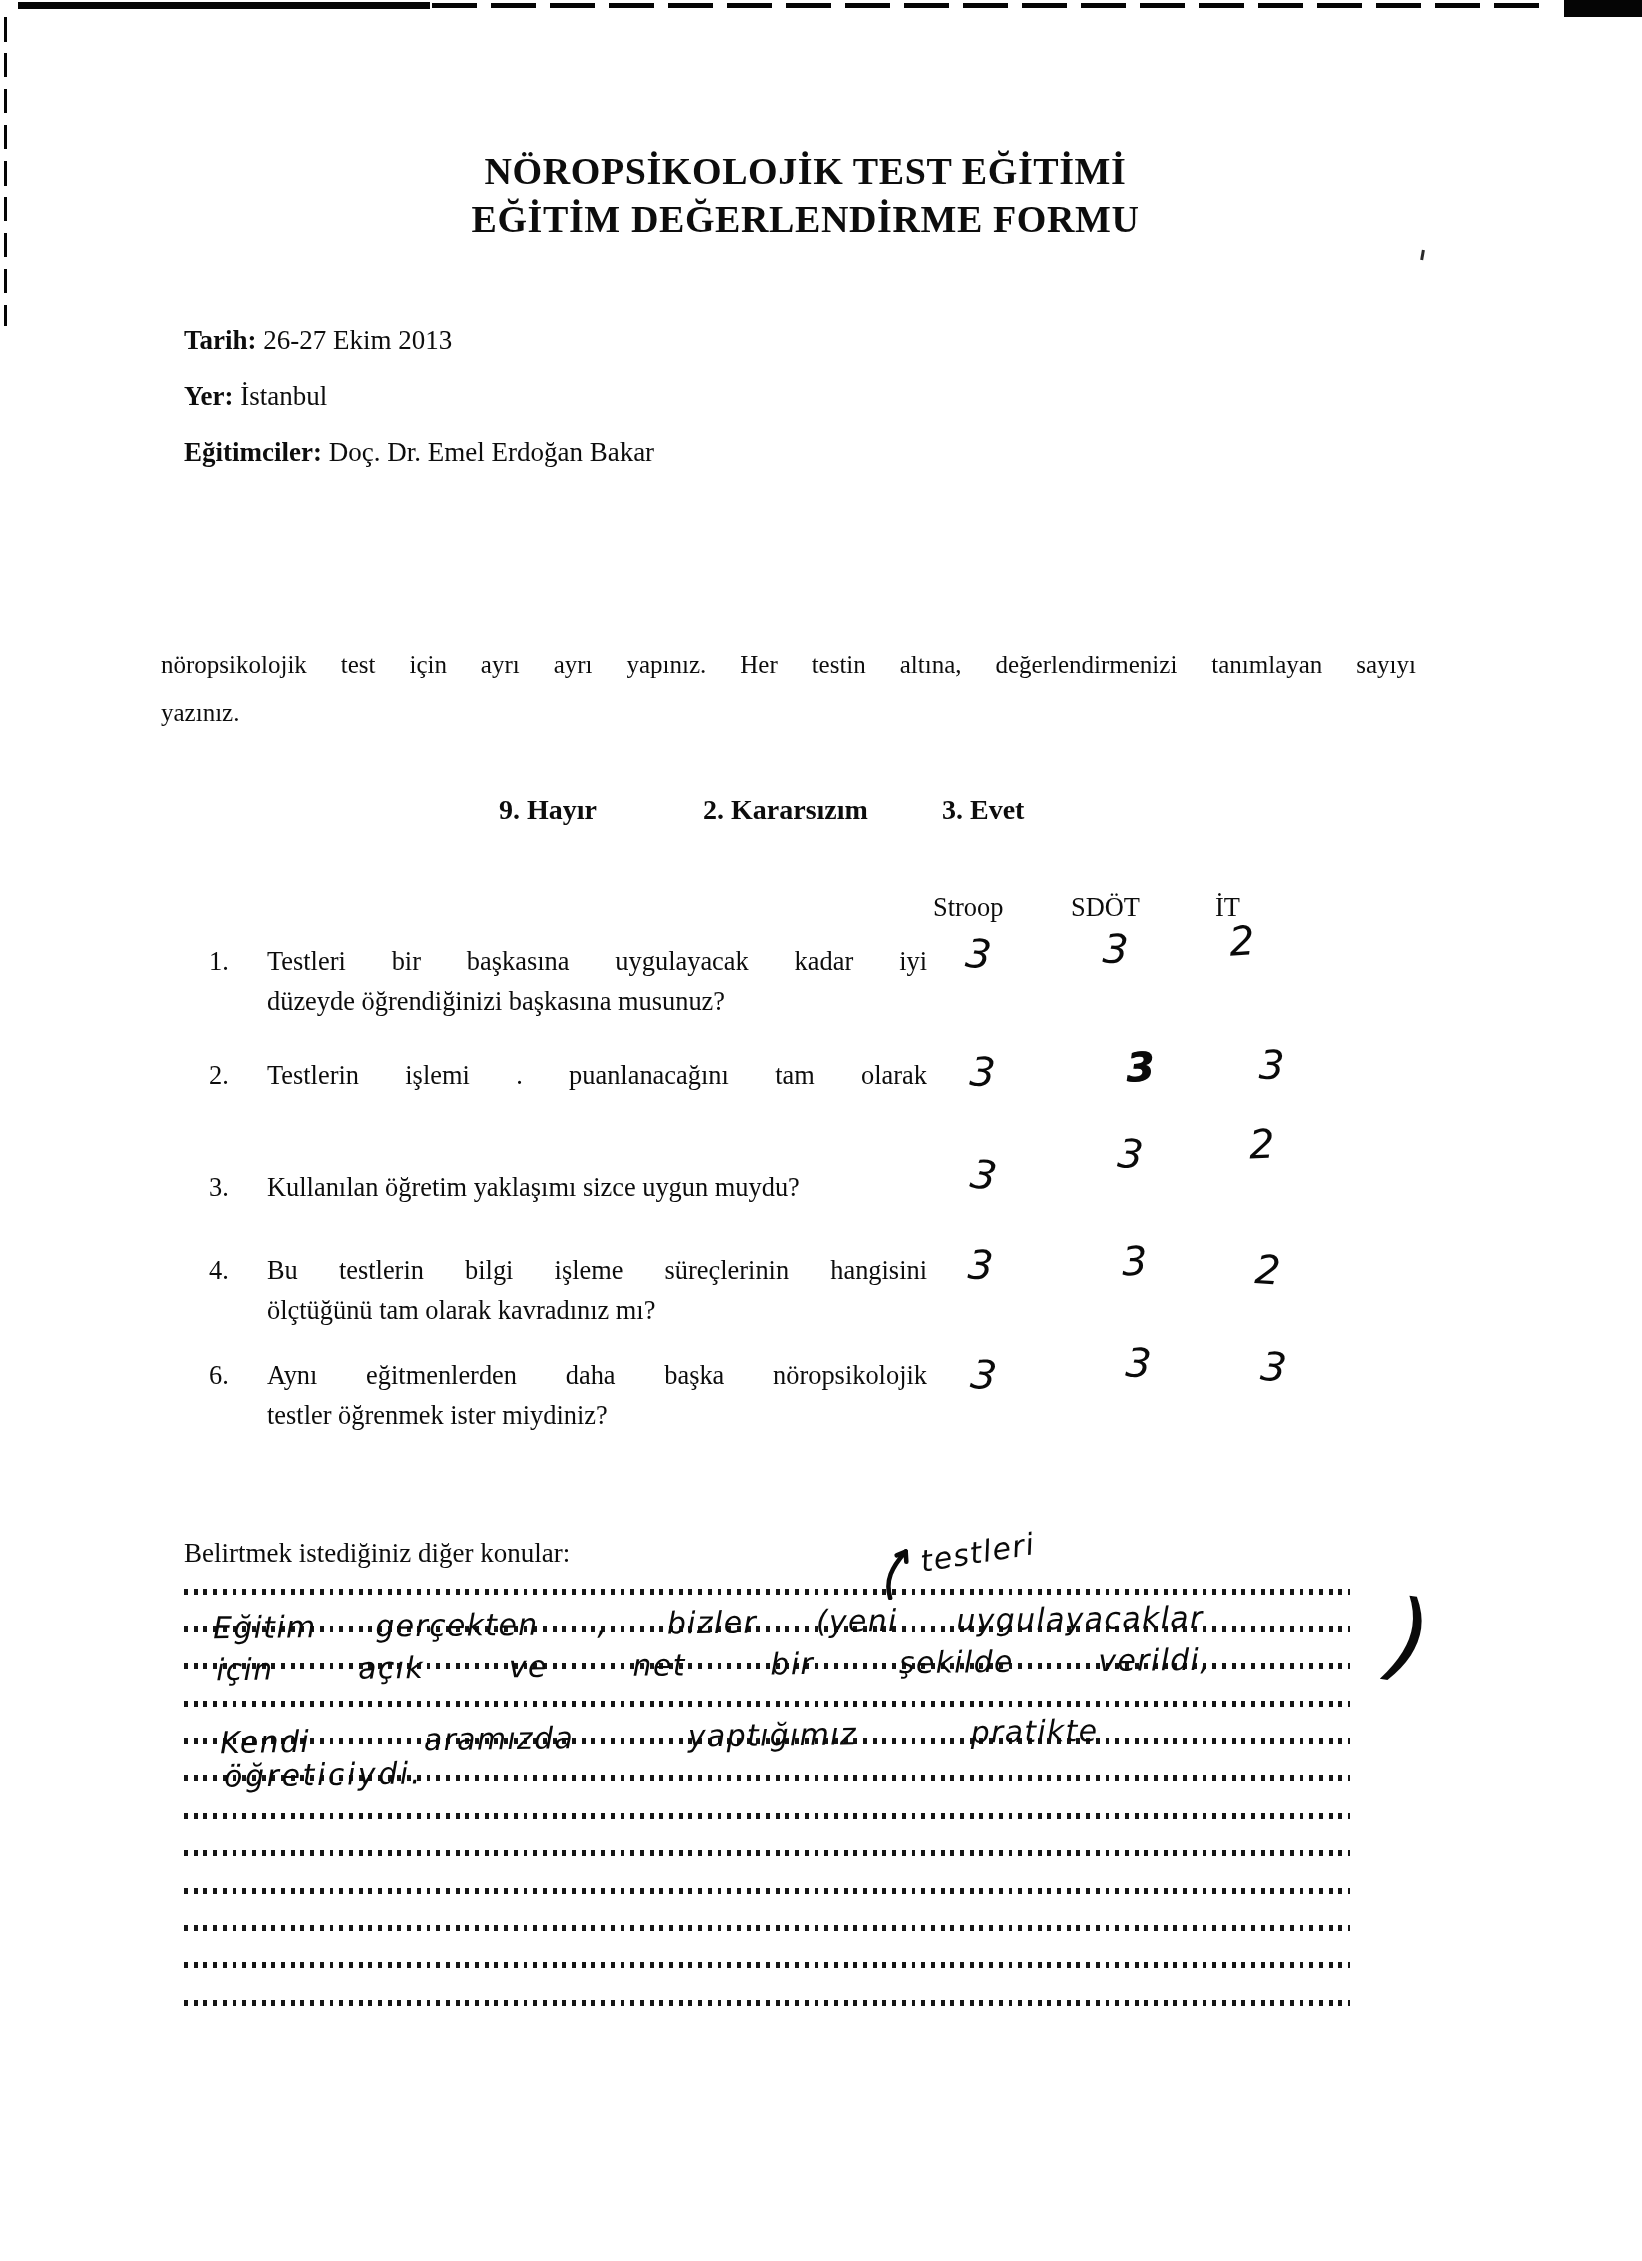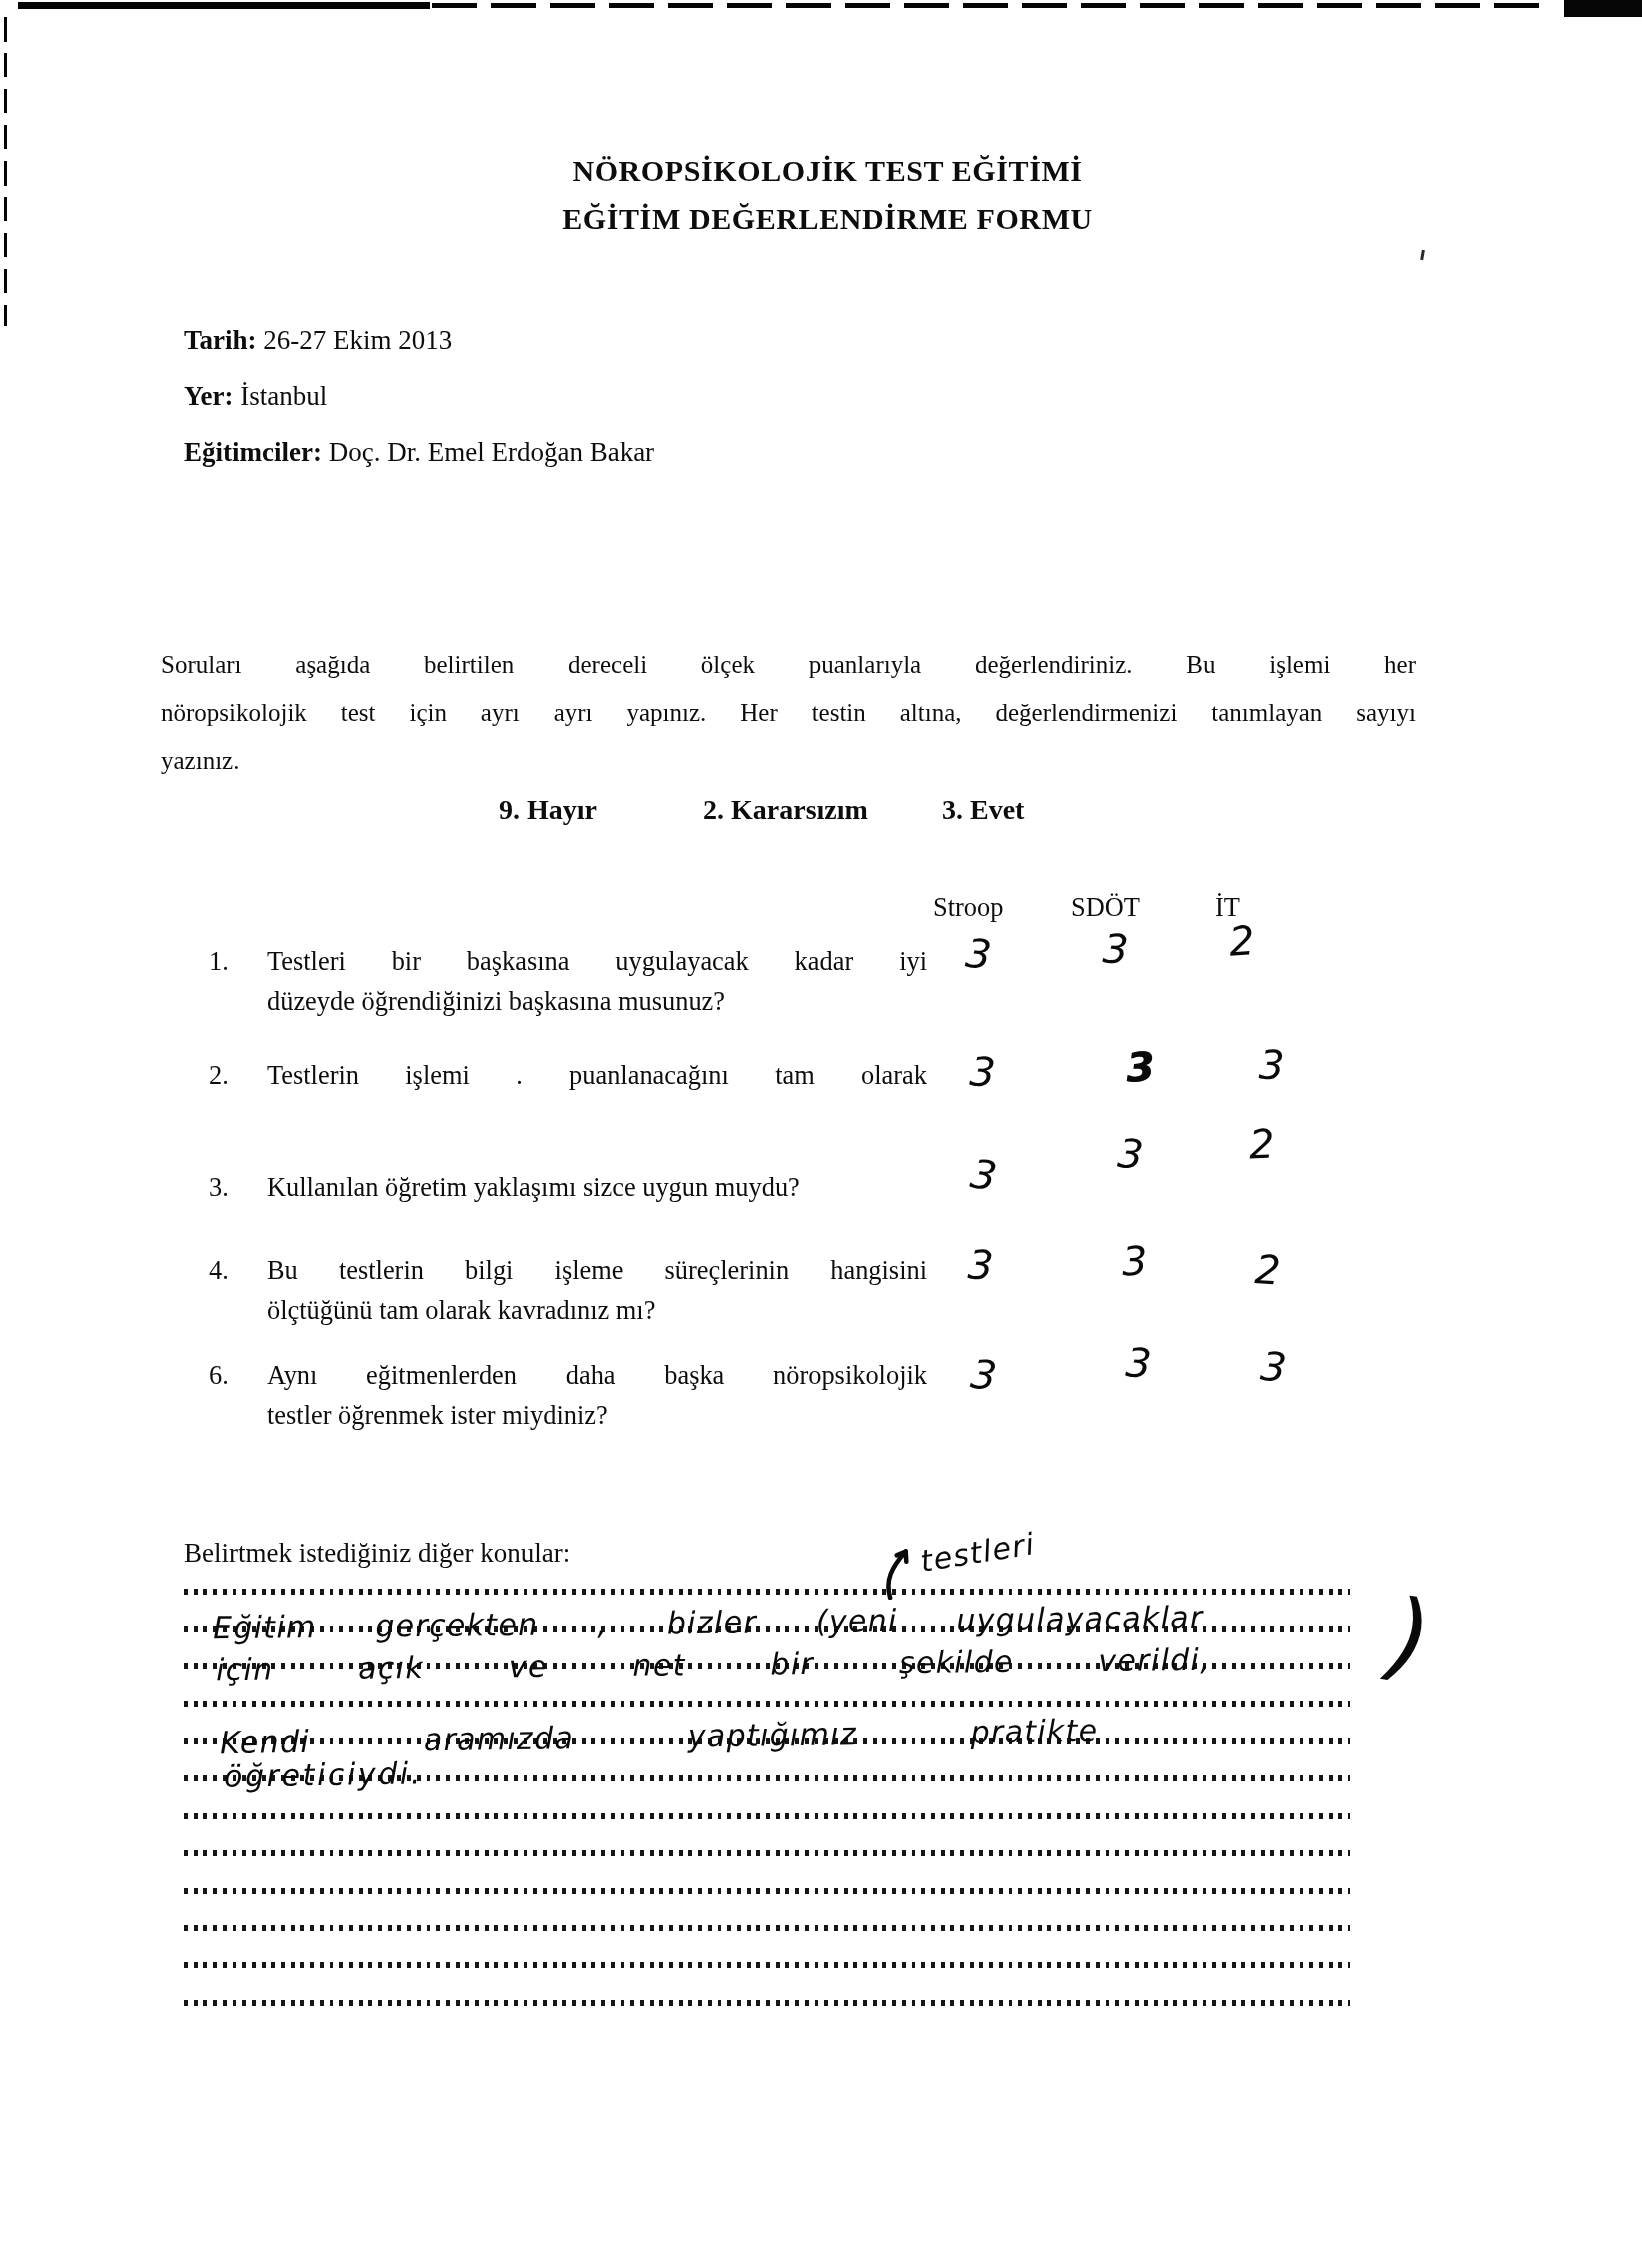--- a/index.html
+++ b/index.html
@@ -11,21 +11,21 @@
   
   .scan-top-solid { position:absolute; left:18px; top:1.9px; width:412px; height:7px; background:#050505; }
   .scan-top-dash  { position:absolute; left:432px; top:2.6px; width:1121px; height:5.8px;
                     background:repeating-linear-gradient(90deg,#050505 0 45px,transparent 45px 59px); }
   .scan-corner    { position:absolute; right:0; top:0; width:79px; height:17.4px; background:#050505; }
   .scan-left      { position:absolute; left:3.9px; top:17px; width:3.2px; height:309px;
                     background:repeating-linear-gradient(180deg,#050505 0 24.5px,transparent 24.5px 36px); }
   .scan-tick      { position:absolute; left:1421px; top:250px; width:3.2px; height:10.3px; background:#2a2a2a; transform:rotate(10deg); }
 
   .title { position:absolute; left:0; top:147px; width:1611px; text-align:center;
-           font-weight:bold; font-size:30px; line-height:48px; letter-spacing:0.6px;margin-left:22px; }
+           font-weight:bold; font-size:38px; line-height:48px; letter-spacing:0.6px; }
 
   .meta-row { position:absolute; left:184px; font-size:27px; }
   .meta-label { font-weight:bold;text-align:center; }
 
   .para { position:absolute; left:161px; top:641px; width:1255px; font-size:25px; line-height:48px; }
   .just { text-align:justify; text-align-last:justify; }
 
   .scale-item { position:absolute; top:794px; font-weight:bold; font-size:28px; white-space:nowrap; }
 
   .col-h { position:absolute; top:892px; font-size:26.4px; white-space:nowrap; }
@@ -74,21 +74,20 @@
   <div class="meta-row" style="top:381px">
     <span class="meta-label">Yer:</span>
     <span>İstanbul</span>
   </div>
   <div class="meta-row" style="top:437px">
     <span class="meta-label">Eğitimciler:</span>
     <span>Doç. Dr. Emel Erdoğan Bakar</span>
   </div>
 
   <div class="para">
-    <div class="just">Soruları aşağıda belirtilen dereceli ölçek puanlarıyla değerlendiriniz. Bu işlemi her</div>
     <div class="just">nöropsikolojik test için ayrı ayrı yapınız. Her testin altına, değerlendirmenizi tanımlayan sayıyı</div>
     <div>yazınız.</div>
   </div>
 
   <span class="scale-item" style="left:499px">9.  Hayır</span>
   <span class="scale-item" style="left:703px">2. Kararsızım</span>
   <span class="scale-item" style="left:942px">3. Evet</span>
 
   <span class="col-h" style="left:933px">Stroop</span>
   <span class="col-h" style="left:1071px">SDÖT</span>

